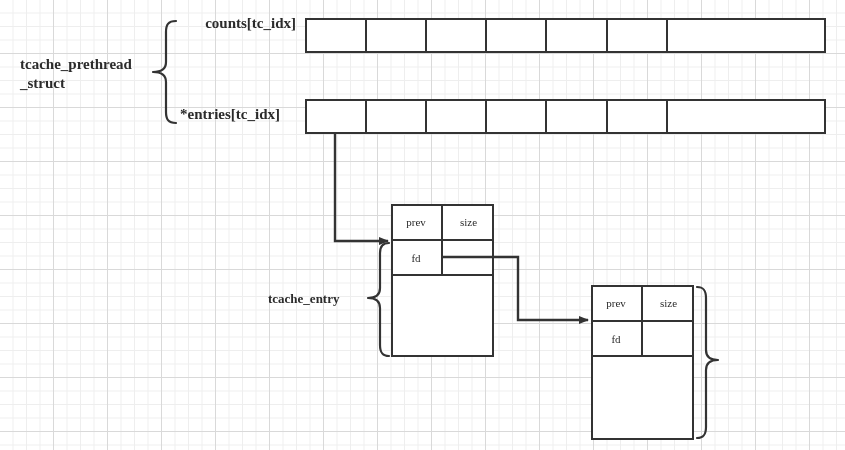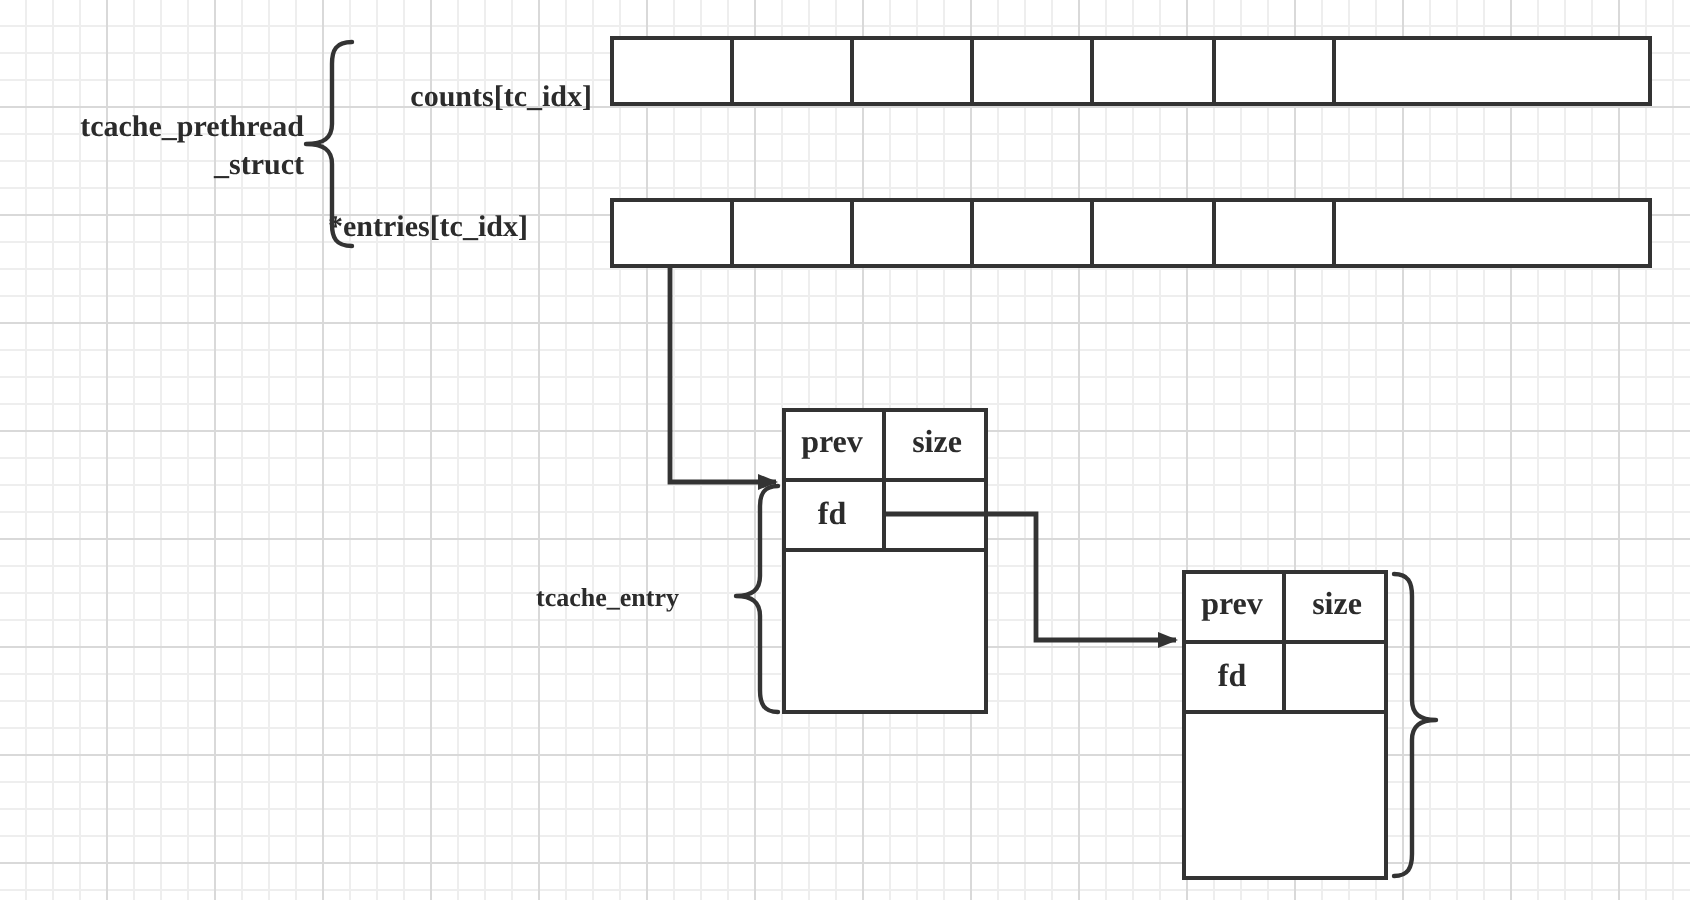--- a/index.html
+++ b/index.html
@@ -48,44 +48,44 @@
     position: absolute;
     background: #333333;
   }
   .cellrow {
     position: absolute;
     box-sizing: border-box;
     display: flex;
     align-items: center;
     justify-content: center;
     color: #2b2b2b;
-    font-weight: bold;
-    font-size: 16px;
+    font-weight: normal;
+    font-size: 11px;
     text-align: right;
   }
   svg.overlay {
     position: absolute;
     left: 0;
     top: 0;
     width: 845px;
     height: 450px;
     pointer-events: none;
   }
 </style>
 </head>
 <body>
 
 <div id="canvas">
 
-  <div class="lbl" style="left:4px; top:55px; width:148px; text-align:right; font-size:15px;">tcache_prethread
+  <div class="lbl" style="left:20px; top:55px; width:148px; text-align:left; font-size:15px;">tcache_prethread
 _struct</div>
 
-  <div class="lbl" style="left:172px; top:40px; width:124px; text-align:right; font-size:15px;">counts[tc_idx]</div>
+  <div class="lbl" style="left:172px; top:14px; width:124px; text-align:right; font-size:15px;">counts[tc_idx]</div>
 
-  <div class="lbl" style="left:164px; top:105px; width:132px; text-align:left; font-size:15px;">*entries[tc_idx]</div>
+  <div class="lbl" style="left:164px; top:105px; width:132px; text-align:center; font-size:15px;">*entries[tc_idx]</div>
 
   <div class="lbl" style="left:268px; top:291px; font-size:13px;">tcache_entry</div>
 
 
   <div class="box" style="left:305px; top:18px; width:521px; height:35px;"></div>
   <div class="vline" style="left:365px; top:18px; width:2px; height:35px;"></div>
   <div class="vline" style="left:425px; top:18px; width:2px; height:35px;"></div>
   <div class="vline" style="left:485px; top:18px; width:2px; height:35px;"></div>
   <div class="vline" style="left:545px; top:18px; width:2px; height:35px;"></div>
   <div class="vline" style="left:606px; top:18px; width:2px; height:35px;"></div>

